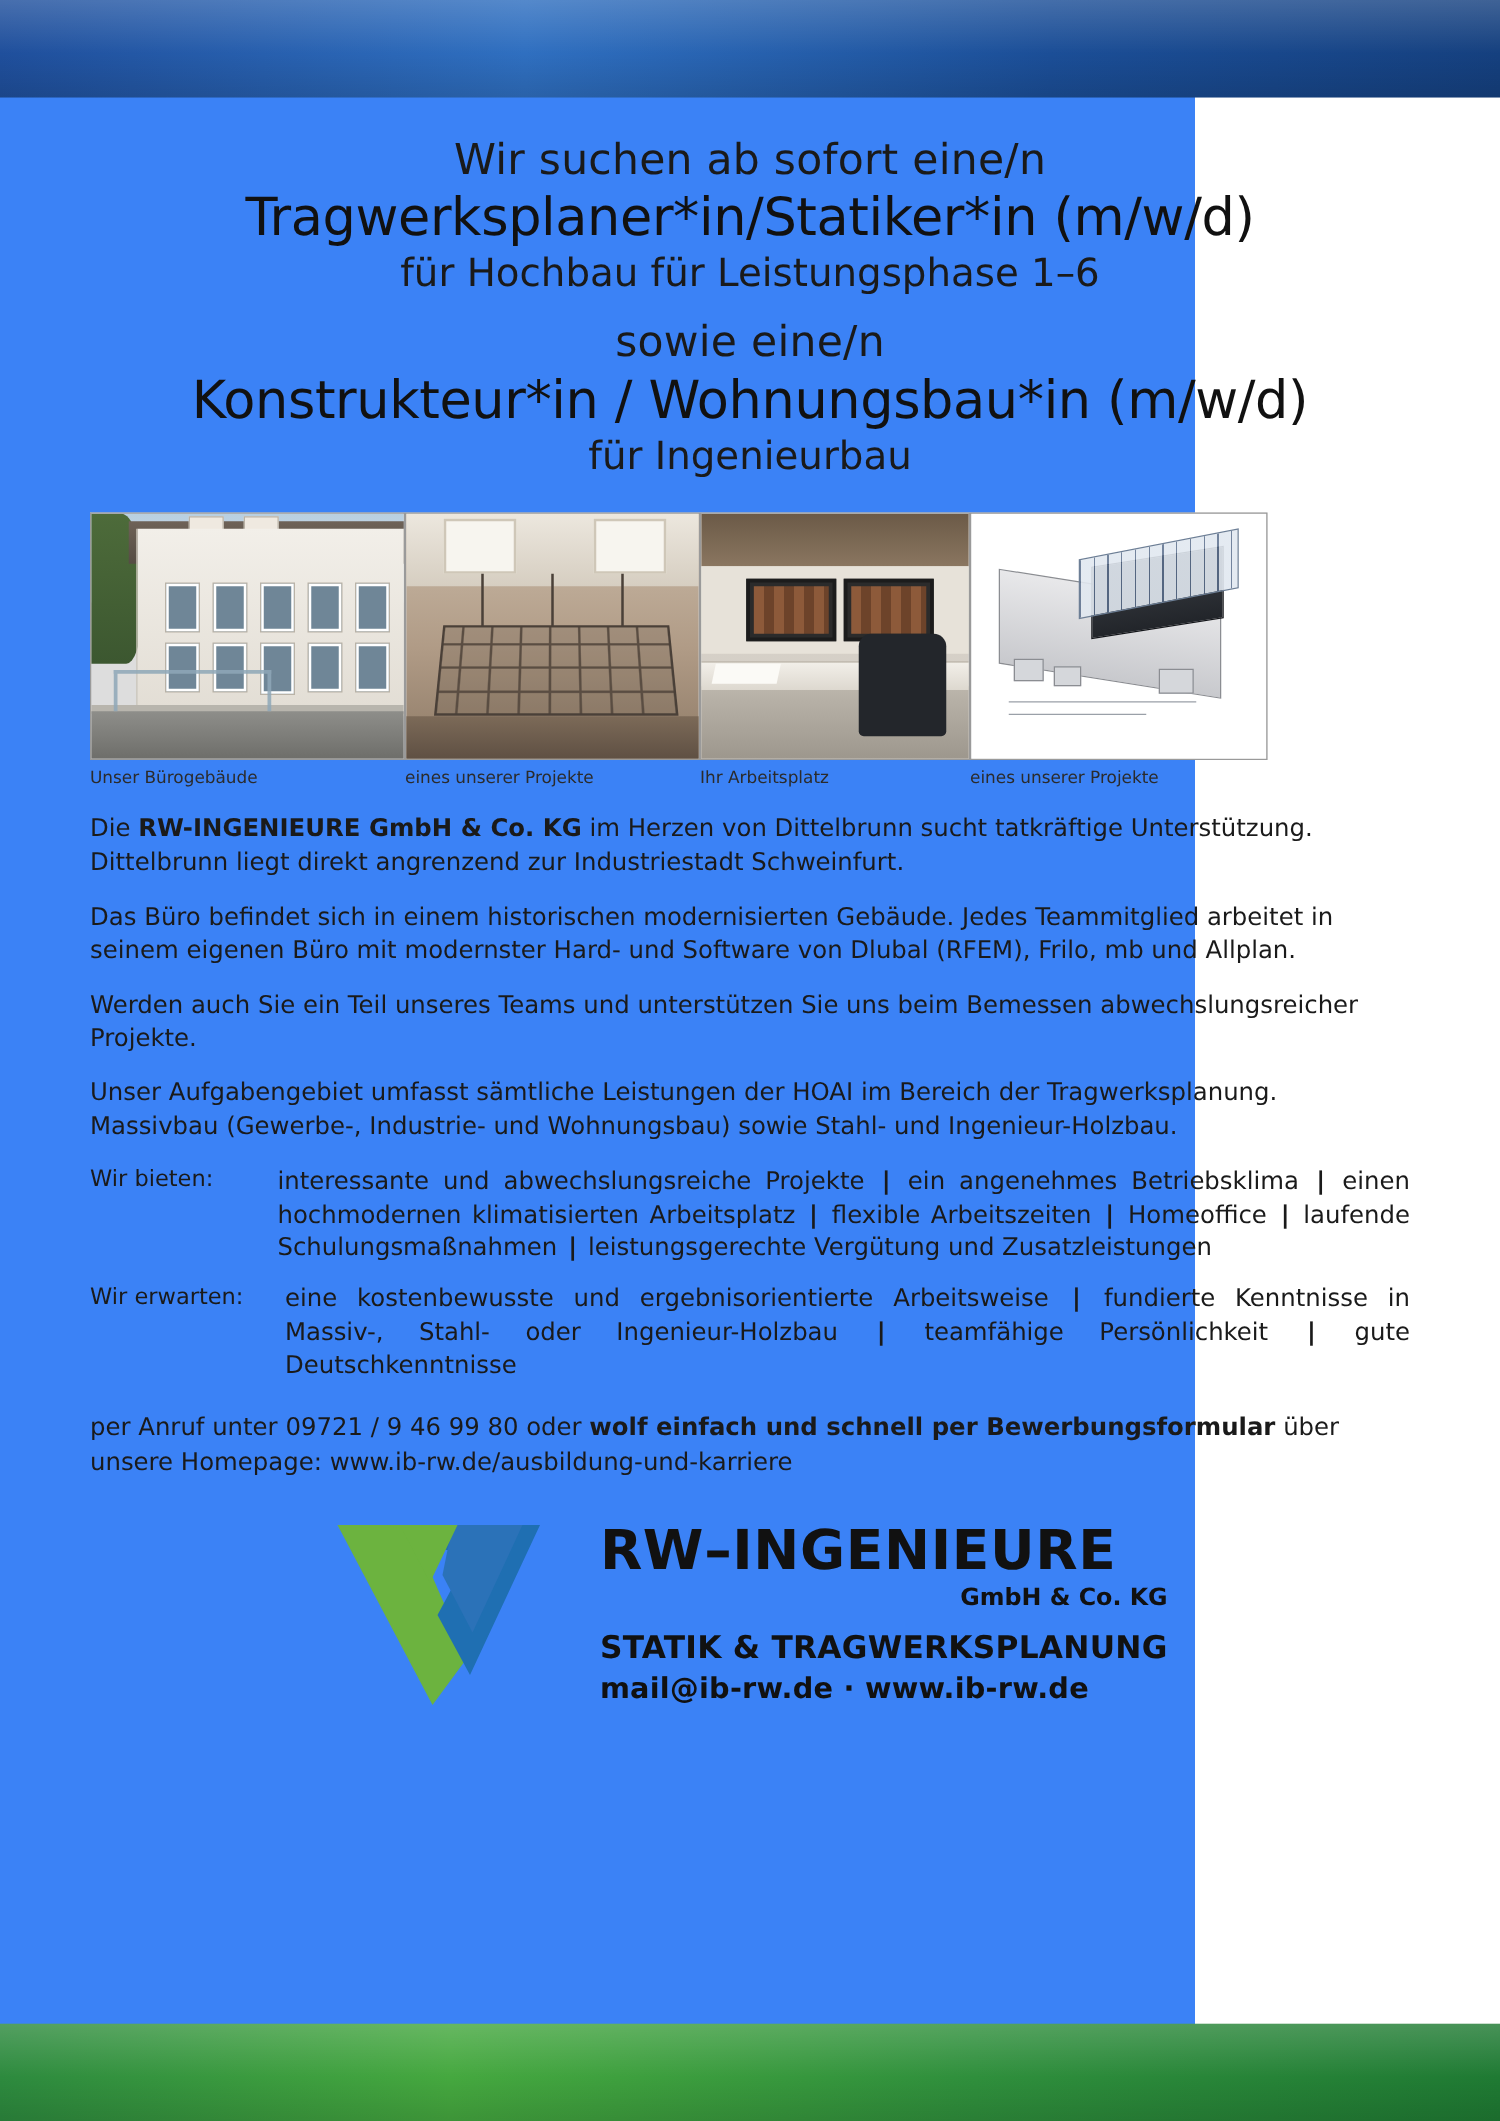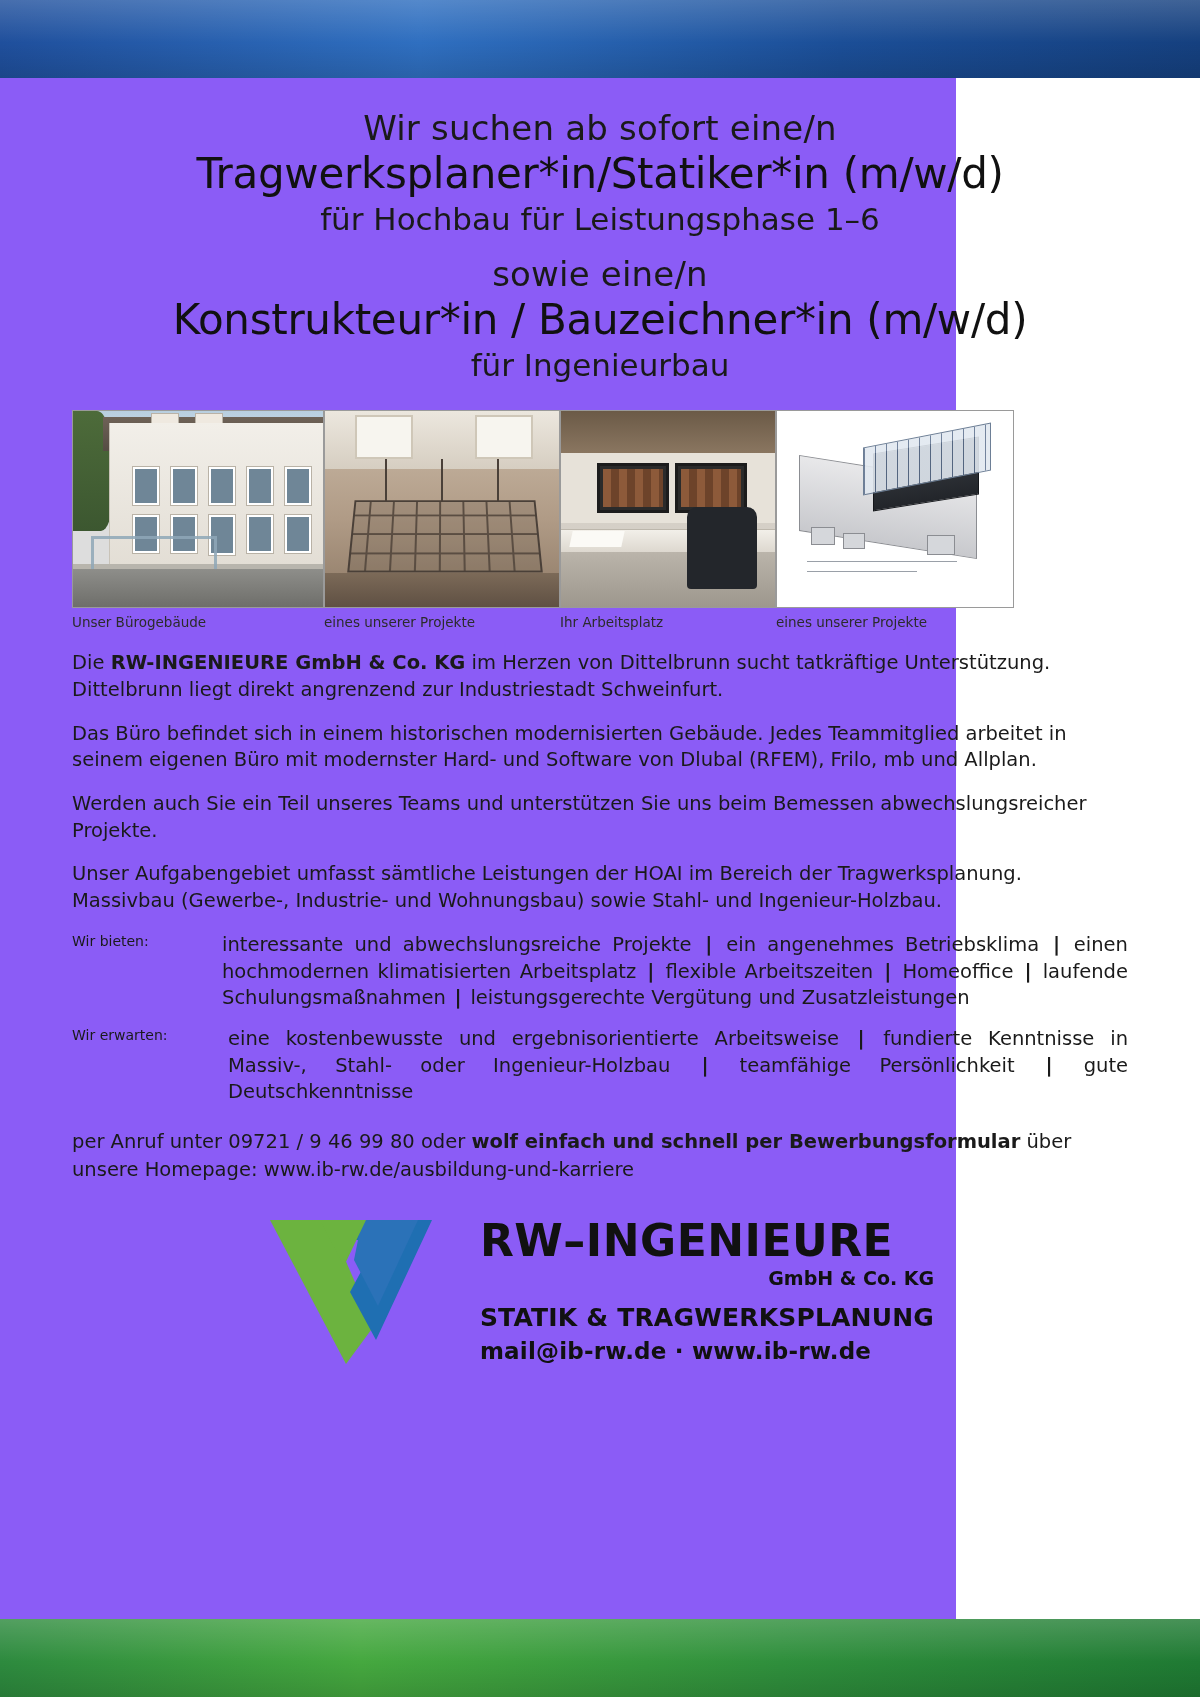--- a/index.html
+++ b/index.html
@@ -14,21 +14,21 @@
     color: #1a1a1a;
     position: relative;
     overflow: hidden;
   }
 
   .page {
     position: absolute;
     left: 0; top: 0;
     width: 956px;
     height: 1697px;
-    background: #8b5cf6;
+    background: #3b82f6;
     box-sizing: border-box;
   }
 
   
   .top-band {
     position: absolute;
     left: 0; top: 0;
     width: 1200px;
     height: 78px;
     background: linear-gradient(90deg, #1f4f9c 0%, #2f6fc0 35%, #1b4e97 70%, #15407f 100%);
@@ -269,21 +269,21 @@
     margin: 0 0 17px 0;
   }
   .p b { font-weight: 700; }
 
   .kv {
     display: flex;
     margin: 0 0 14px 0;
   }
   .kv .k {
     flex: 0 0 auto;
-    font-size: 14px;
+    font-size: 18px;
     line-height: 1.37;
     color: #1a1a1a;
     padding-right: 10px;
   }
   .kv .k.w1 { width: 140px; }
   .kv .k.w2 { width: 146px; }
   .kv .v {
     flex: 1 1 auto;
     font-size: 19.5px;
     line-height: 1.37;
@@ -357,21 +357,21 @@
   </div>
 
   <div class="content">
 
     <div class="headline">
       <div class="hl-sub">Wir suchen ab sofort eine/n</div>
       <div class="hl-main">Tragwerksplaner*in/Statiker*in (m/w/d)</div>
       <div class="hl-sub2">für Hochbau für Leistungsphase 1–6</div>
       <div class="hl-gap"></div>
       <div class="hl-sub">sowie eine/n</div>
-      <div class="hl-main">Konstrukteur*in / Bauzeichner*in (m/w/d)</div>
+      <div class="hl-main">Konstrukteur*in / Wohnungsbau*in (m/w/d)</div>
       <div class="hl-sub2">für Ingenieurbau</div>
     </div>
 
     <div class="photos">
 
       <div class="photo-cell">
         <div class="photo-frame ph1">
           <div class="sky"></div>
           <div class="tree"></div>
           <div class="roof"></div>

